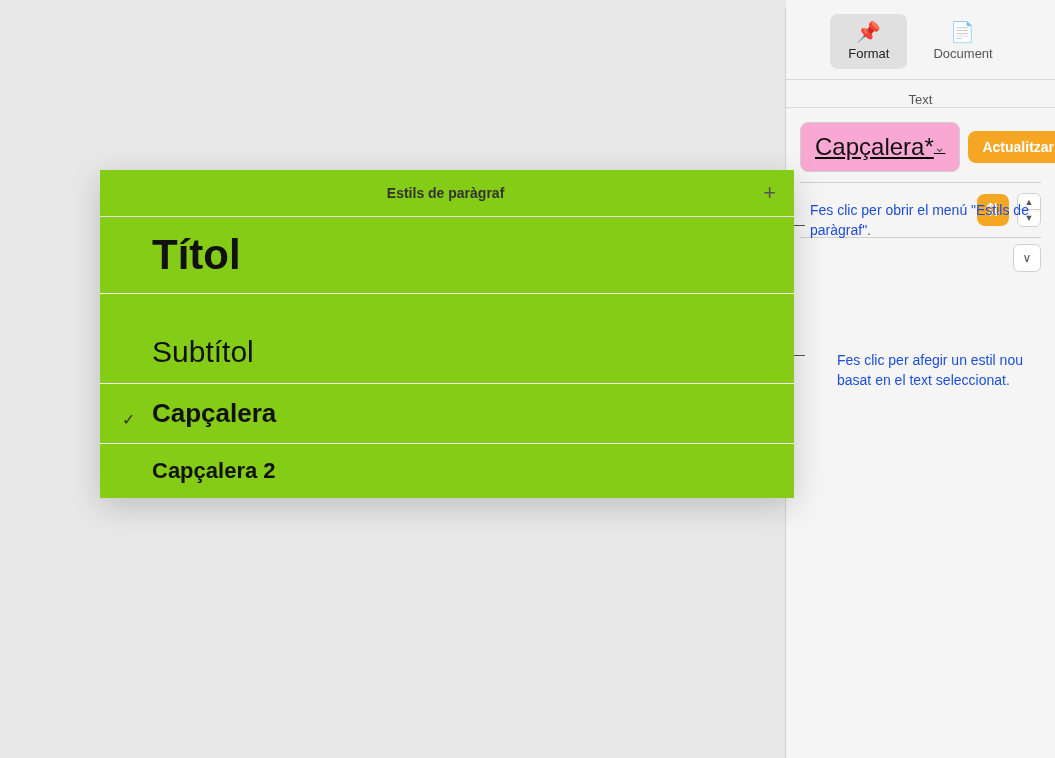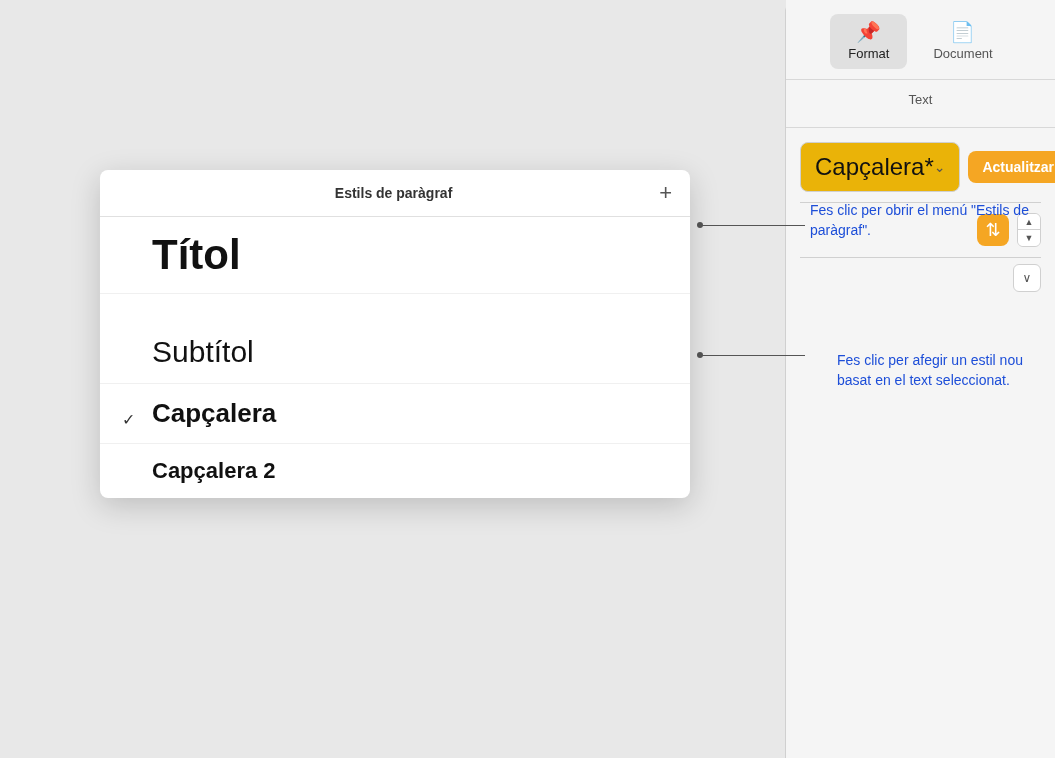--- a/index.html
+++ b/index.html
@@ -59,42 +59,43 @@
     }
 
     .tab-label {
       font-size: 13px;
     }
 
     .section-title {
       text-align: center;
       font-size: 13px;
       color: #555;
-      padding: 12px 0 20px;
+      padding: 12px 0 0;
       border-bottom: 1px solid #d8d8d8;
     }
 
     
     .style-row {
       display: flex;
       align-items: center;
       margin: 14px 14px 10px;
       gap: 8px;
     }
 
     .style-selector {
       flex: 1;
       display: flex;
       align-items: center;
       justify-content: space-between;
-      background: #eab308;
+      background: #f9a8d4;
       border: 1px solid #d0d0d0;
       border-radius: 8px;
       padding: 10px 14px;
       cursor: pointer;
+      text-decoration: underline;
     }
 
     .style-selector-text {
       font-size: 24px;
       font-weight: 400;
       color: #111;
     }
 
     .chevron-down {
       font-size: 14px;
@@ -186,23 +187,23 @@
       cursor: pointer;
       font-size: 12px;
       color: #555;
     }
 
     
     .para-styles-panel {
       position: absolute;
       top: 170px;
       left: 100px;
-      width: 590px;
-      background: #ffffff;
-      border-radius: 8px;
+      width: 694px;
+      background: #84cc16;
+      border-radius: 0;
       box-shadow: 0 8px 30px rgba(0,0,0,0.18);
       overflow: hidden;
       z-index: 10;
     }
 
     .para-styles-header {
       display: flex;
       align-items: center;
       justify-content: space-between;
       padding: 12px 18px;

